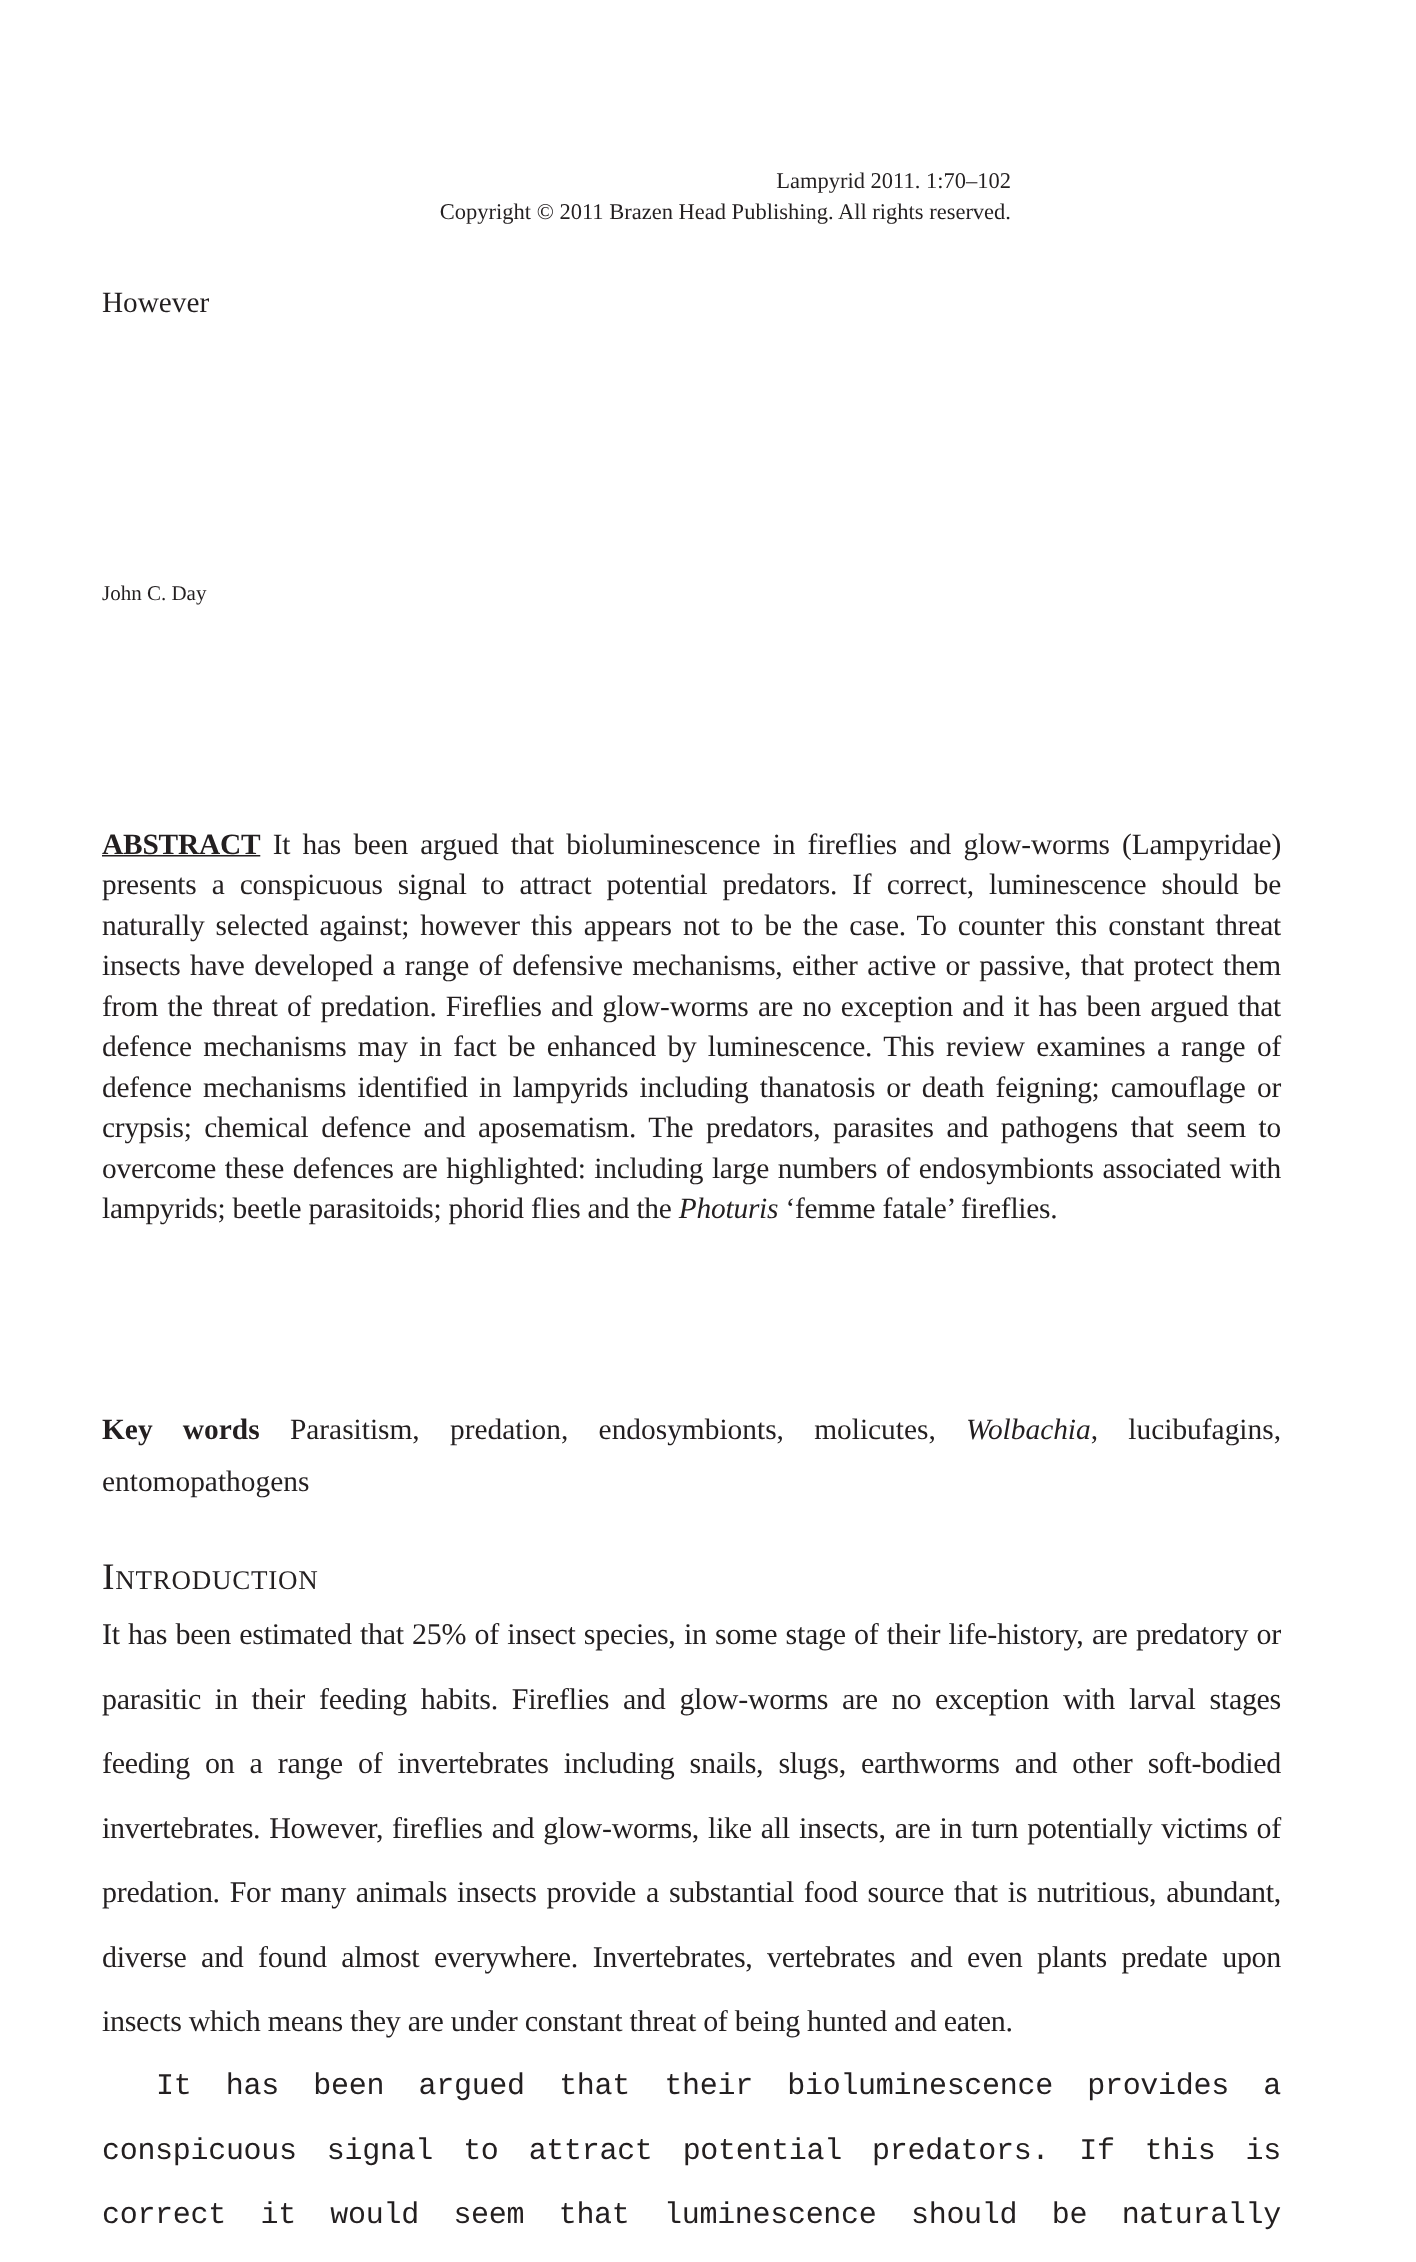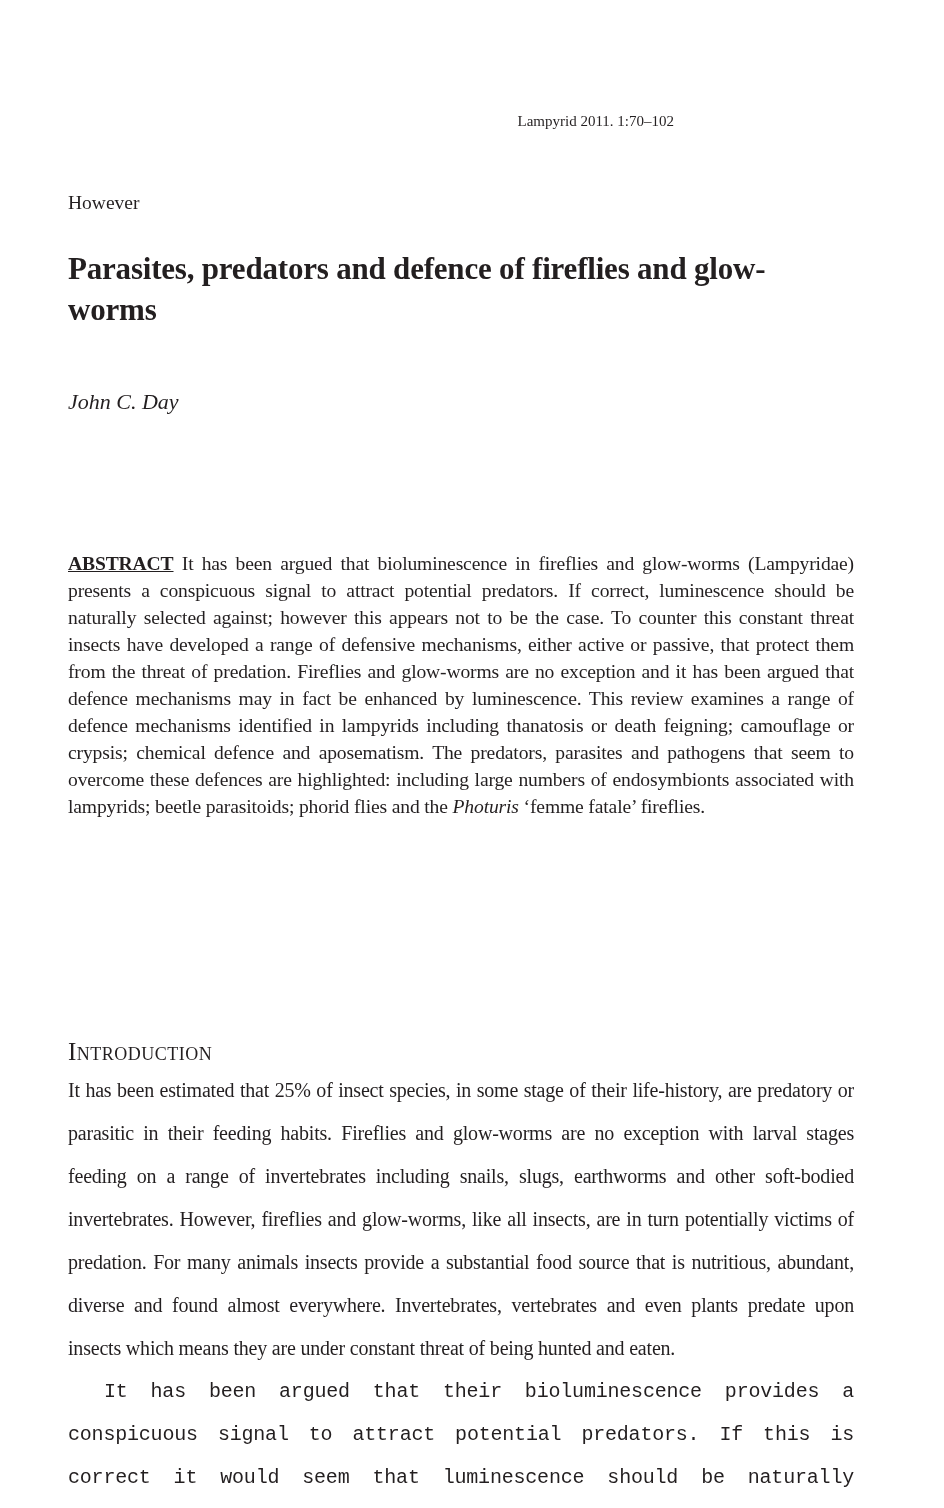--- a/index.html
+++ b/index.html
@@ -12,21 +12,21 @@
   .runhead {
     position: absolute; right: 90px; top: 55px; text-align: right;
     font-size: 15px; line-height: 21px;
   }
   .section-label { position: absolute; left: 68px; top: 136px; font-size: 19.5px; }
   .title {
     position: absolute; left: 68px; top: 192px; width: 760px;
     font-size: 31px; line-height: 41px; font-weight: bold; margin: 0;
     letter-spacing: -0.2px;
   }
-  .author { position: absolute; left: 68px; top: 333px; font-size: 22px; font-style: italic; }
+  .author { position: absolute; left: 68px; top: 333px; font-size: 14px; }
   .abstract {
     position: absolute; left: 68px; top: 494px; width: 786px;
     font-size: 19.6px; line-height: 27px; text-align: justify; margin: 0;
     letter-spacing: -0.15px;
   }
   .abstract .lbl { font-weight: bold; text-decoration: underline; }
   .keywords {
     position: absolute; left: 68px; top: 880px; width: 786px;
     font-size: 19.6px; line-height: 35px; text-align: justify; margin: 0;
   }
@@ -44,30 +44,31 @@
   .body p { margin: 0; }
   .body p.indent { text-indent: 36px; font-family: Liberation Mono, monospace; }
 </style>
 </head>
 <body>
 
 <div class="page">
 
   <div class="runhead">
     <div>Lampyrid 2011. 1:70–102</div>
+    <div>Copyright © 2011 Brazen Head Publishing. All rights reserved.</div>
   </div>
 
   <div class="section-label">However</div>
 
-  <h1 class="title">Parasites, predators and defence of fireflies and glow-worms</h1>
 
   <div class="author">John C. Day</div>
 
   <p class="abstract"><span class="lbl">ABSTRACT</span><span> It has been argued that bioluminescence in fireflies and glow-worms (Lampyridae) presents a conspicuous signal to attract potential predators. If correct, luminescence should be naturally selected against; however this appears not to be the case. To counter this constant threat insects have developed a range of defensive mechanisms, either active or passive, that protect them from the threat of predation. Fireflies and glow-worms are no exception and it has been argued that defence mechanisms may in fact be enhanced by luminescence. This review examines a range of defence mechanisms identified in lampyrids including thanatosis or death feigning; camouflage or crypsis; chemical defence and aposematism. The predators, parasites and pathogens that seem to overcome these defences are highlighted: including large numbers of endosymbionts associated with lampyrids; beetle parasitoids; phorid flies and the </span><i>Photuris</i><span> ‘femme fatale’ fireflies.</span></p>
 
+  <p class="keywords"><span class="lbl">Key words</span><span> Parasitism, predation, endosymbionts, molicutes, </span><i>Wolbachia</i><span>, lucibufagins, entomopathogens</span></p>
 
   <h2 class="intro-heading">Introduction</h2>
 
   <div class="body">
     <p>It has been estimated that 25% of insect species, in some stage of their life-history, are predatory or parasitic in their feeding habits. Fireflies and glow-worms are no exception with larval stages feeding on a range of invertebrates including snails, slugs, earthworms and other soft-bodied invertebrates. However, fireflies and glow-worms, like all insects, are in turn potentially victims of predation. For many animals insects provide a substantial food source that is nutritious, abundant, diverse and found almost everywhere. Invertebrates, vertebrates and even plants predate upon insects which means they are under constant threat of being hunted and eaten.</p>
     <p class="indent">It has been argued that their bioluminescence provides a conspicuous signal to attract potential predators. If this is correct it would seem that luminescence should be naturally selected against. This appears not to be the case with all lampyrid species considered emitting luminescence in at least one stage of their life history. To counter this constant threat insects have developed a range of</p>
   </div>
 
 </div>
 

